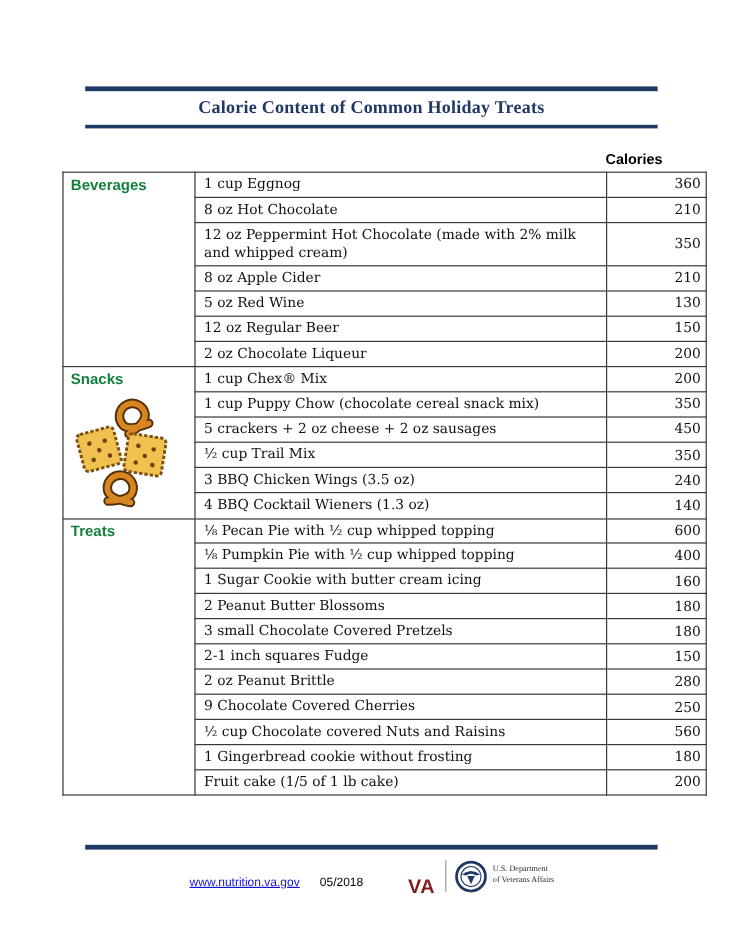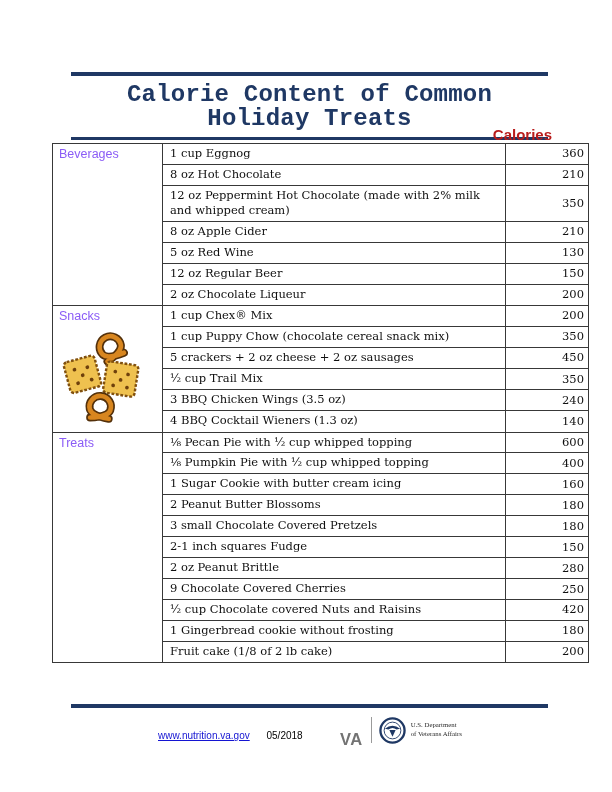--- a/index.html
+++ b/index.html
@@ -7,54 +7,54 @@
     width:612px;height:792px;background:#ffffff;position:relative;
     font-family:"Liberation Sans", sans-serif;
     -webkit-font-smoothing:antialiased;
   }
   .page{position:absolute;inset:0;background:#fff;overflow:hidden;}
 
   
   .title-block{position:absolute;left:71px;top:72px;width:477px;}
   .rule{height:3.5px;background:#1F3864;}
   .title-text{
-    color:#1F3864;font-weight:bold;font-size:24px;line-height:1;
+    color:#1F3864;font-weight:bold;font-size:15px;line-height:1;
     text-align:center;padding:7px 0 6px;letter-spacing:.2px;
-    font-family:Liberation Mono, monospace;
+    font-family:Liberation Serif, serif;
   }
 
   
   .calories-header{
     position:absolute;top:126px;left:440px;width:112px;text-align:right;
-    font-weight:bold;font-size:15px;color:#b91c1c;
+    font-weight:bold;font-size:12px;color:#000000;
   }
 
   
   table.calorie-table{
     position:absolute;left:52px;top:143px;width:505px;
     border-collapse:collapse;table-layout:fixed;
     font-family:"DejaVu Serif", serif;font-size:11.5px;color:#101010;
   }
   table.calorie-table td{border:1px solid #383838;}
   td.cat{
-    width:99px;font-family:"Liberation Sans", sans-serif;font-weight:normal;
-    font-size:12.5px;vertical-align:top;padding:3px 4px 2px 6px;color:#8b5cf6;
+    width:99px;font-family:"Liberation Sans", sans-serif;font-weight:bold;
+    font-size:12.5px;vertical-align:top;padding:3px 4px 2px 6px;color:#15803d;
   }
   td.item{width:328px;padding:2px 7px 3px;line-height:1.3;}
   td.cal{width:74px;text-align:right;padding:2px 4px 3px;}
 
   .snack-art{margin:8px 0 0 2px;}
 
   
   .footer-rule{position:absolute;left:71px;top:704px;width:477px;height:3.5px;background:#1F3864;}
   .footer-linkrow{position:absolute;left:158px;top:730px;font-size:10px;white-space:nowrap;}
   a.nutrition-link{color:#1414d2;text-decoration:underline;cursor:pointer;}
   .footer-date{color:#000;margin-left:14px;}
   .va-logo{position:absolute;left:340px;top:711px;display:flex;align-items:center;}
-  .va-wordmark{font-weight:bold;font-size:16.5px;color:#737373;letter-spacing:.5px;margin-top:19px;}
+  .va-wordmark{font-weight:bold;font-size:16.5px;color:#7f1d1d;letter-spacing:.5px;margin-top:19px;}
   .va-divider{width:1px;height:26px;background:#9a9a9a;margin:0 7px 0 8px;}
   .va-seal{display:flex;align-items:center;}
   .va-dept{font-size:6.8px;line-height:1.3;color:#2a2a2a;margin-left:5px;font-family:"Liberation Serif", serif;}
 </style>
 </head>
 <body>
 
 <div class="page">
 
   <div class="title-block">
@@ -174,28 +174,28 @@
         <tr>
           <td class="item">2 oz Peanut Brittle</td>
           <td class="cal">280</td>
         </tr>
         <tr>
           <td class="item">9 Chocolate Covered Cherries</td>
           <td class="cal">250</td>
         </tr>
         <tr>
           <td class="item">½ cup Chocolate covered Nuts and Raisins</td>
-          <td class="cal">420</td>
+          <td class="cal">560</td>
         </tr>
         <tr>
           <td class="item">1 Gingerbread cookie without frosting</td>
           <td class="cal">180</td>
         </tr>
         <tr>
-          <td class="item">Fruit cake (1/8 of 2 lb cake)</td>
+          <td class="item">Fruit cake (1/5 of 1 lb cake)</td>
           <td class="cal">200</td>
         </tr>
       </tbody>
   </table>
 
   <div class="footer-rule"></div>
 
   <div class="footer-linkrow">
     <a class="nutrition-link" href="#">www.nutrition.va.gov</a>
     <span class="footer-date">05/2018</span>

